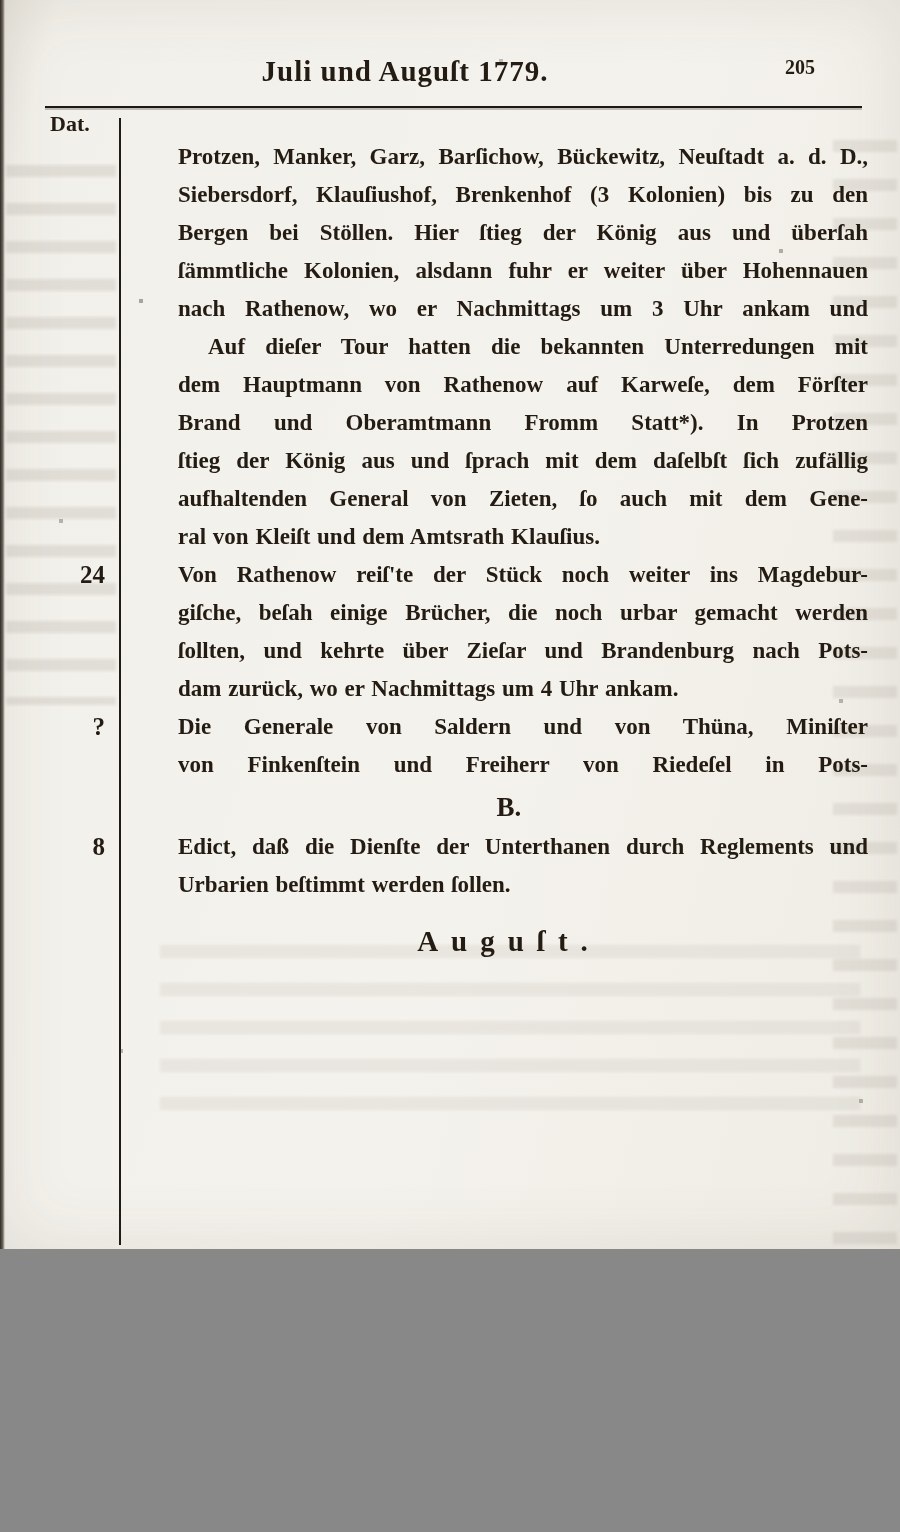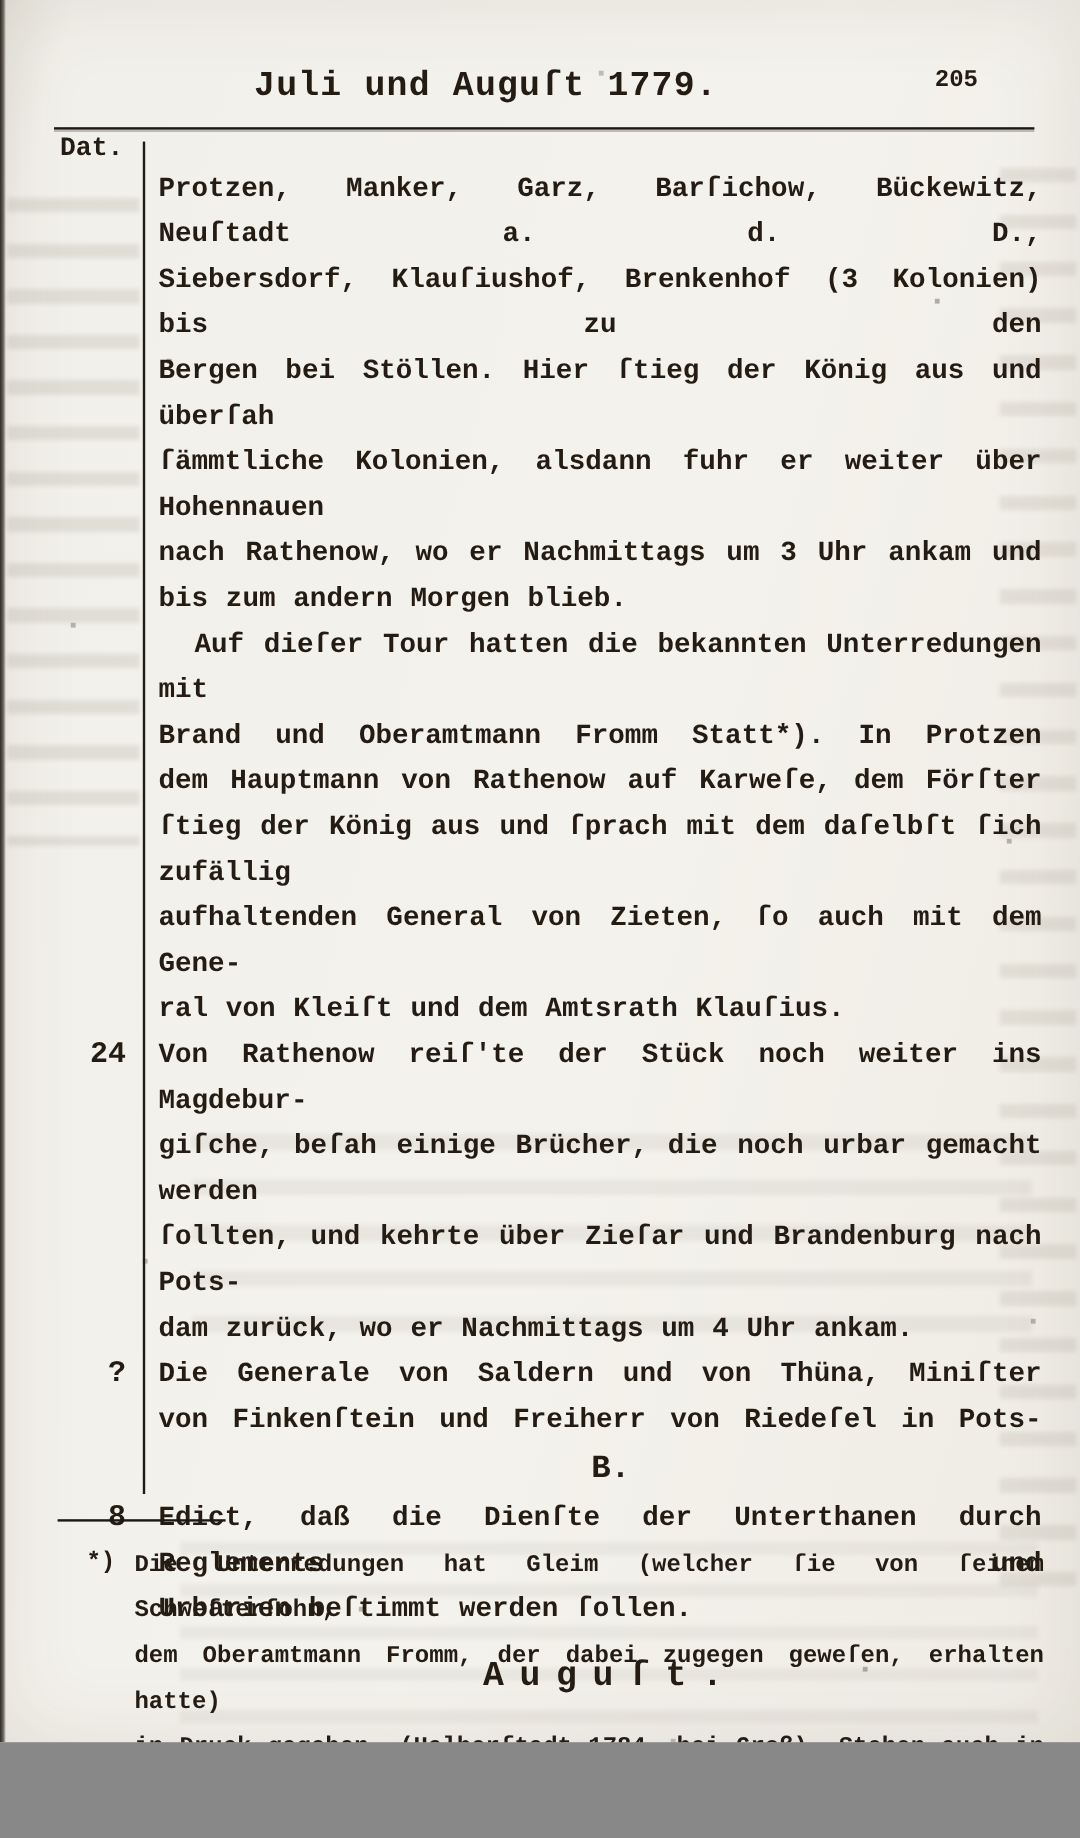--- a/index.html
+++ b/index.html
@@ -1,20 +1,20 @@
 <!DOCTYPE html>
 <html><head>
 <meta charset="utf-8">
 <style>
   html,body { margin:0; padding:0; background:#888; }
   .page {
-    position:relative; width:900px; height:1452px; overflow:hidden;
+    position:relative; width:900px; height:1249px; overflow:hidden;
     background:linear-gradient(105deg,#e7e4dc 0%,#f2f0ea 5%,#f4f2ec 55%,#efece5 100%);
     box-shadow:inset 0 0 70px rgba(80,70,50,0.10);
-    font-family:Liberation Mono, monospace; color:#241c13;
+    font-family:Liberation Serif, serif; color:#241c13;
   }
   
   .left-edge { position:absolute; left:0; top:0; width:5px; height:100%;
     background:linear-gradient(90deg,#2f2b25,#6b655c 55%,rgba(107,101,92,0)); }
   .ghost { position:absolute; filter:blur(1.6px); pointer-events:none; }
   .g1 { left:6px;  top:165px;  width:110px; height:540px;
         background:repeating-linear-gradient(180deg, rgba(122,113,98,.15) 0 12px, transparent 12px 38px); }
   .g2 { right:3px; top:140px;  width:64px;  height:1200px;
         background:repeating-linear-gradient(180deg, rgba(122,113,98,.13) 0 12px, transparent 12px 39px); }
   .g3 { left:160px; top:945px; width:700px; height:165px; opacity:.75;
@@ -34,22 +34,22 @@
   .page-number { position:absolute; top:56px; right:85px; font-size:20px; font-weight:bold; }
   .header-rule { position:absolute; top:106px; left:45px; width:817px; height:2px;
     background:#1c1712; box-shadow:0 2px 0 rgba(28,23,18,.25); }
   .dat-label { position:absolute; top:111px; left:50px; font-size:22px; font-weight:bold; }
   .col-rule { position:absolute; left:119px; top:118px; width:2px; height:1127px; background:#201b15; }
   
   .content { position:absolute; top:138px; left:0; right:0; }
   .entry { display:flex; }
   .date-cell { flex:none; width:120px; box-sizing:border-box; text-align:right; padding-right:15px;
     font-size:25px; font-weight:bold; line-height:38px; }
-  .entry-text { flex:1; padding-left:12px; padding-right:32px; font-size:23px; font-weight:bold;
-    word-spacing:1px; }
+  .entry-text { flex:1; padding-left:46px; padding-right:32px; font-size:23px; font-weight:bold;
+    word-spacing:1px;margin-left:12px; }
   .bl { line-height:38px; white-space:nowrap; overflow:visible; }
   .just { text-align:justify; text-align-last:justify; white-space:normal; }
   .ind { text-indent:30px; }
   .heading-row { margin-left:150px; width:718px; text-align:center; font-weight:bold; }
   .heading-b { font-size:27px; line-height:42px; margin-top:2px; }
   .heading-august { font-size:29px; line-height:46px; margin-top:14px; letter-spacing:13px; }
   
   .fn-rule { position:absolute; top:1266px; left:48px; width:140px; height:2px; background:#1d1813; }
   .footnote { position:absolute; top:1286px; left:112px; right:30px;
     font-size:20px; font-weight:bold; line-height:34px; }
@@ -76,26 +76,25 @@
 
     <div class="entry">
       <div class="date-cell"></div>
       <div class="entry-text">
         <div class="para">
             <div class="bl just">Protzen, Manker, Garz, Barſichow, Bückewitz, Neuſtadt a. d. D.,</div>
             <div class="bl just">Siebersdorf, Klauſiushof, Brenkenhof (3 Kolonien) bis zu den</div>
             <div class="bl just">Bergen bei Stöllen.  Hier ſtieg der König aus und überſah</div>
             <div class="bl just">ſämmtliche Kolonien, alsdann fuhr er weiter über Hohennauen</div>
             <div class="bl just">nach Rathenow, wo er Nachmittags um 3 Uhr ankam und</div>
-            <div class="bl">bis zum andern Morgen blieb.</div>
           </div>
         <div class="para">
             <div class="bl just ind">Auf dieſer Tour hatten die bekannten Unterredungen mit</div>
+            <div class="bl just">dem Hauptmann von Rathenow auf Karweſe, dem Förſter</div>
             <div class="bl just">Brand und Oberamtmann Fromm Statt*).  In Protzen</div>
-            <div class="bl just">dem Hauptmann von Rathenow auf Karweſe, dem Förſter</div>
             <div class="bl just">ſtieg der König aus und ſprach mit dem daſelbſt ſich zufällig</div>
             <div class="bl just">aufhaltenden General von Zieten, ſo auch mit dem Gene-</div>
             <div class="bl">ral von Kleiſt und dem Amtsrath Klauſius.</div>
           </div>
       </div>
     </div>
 
     <div class="entry">
       <div class="date-cell">24</div>
       <div class="entry-text">

